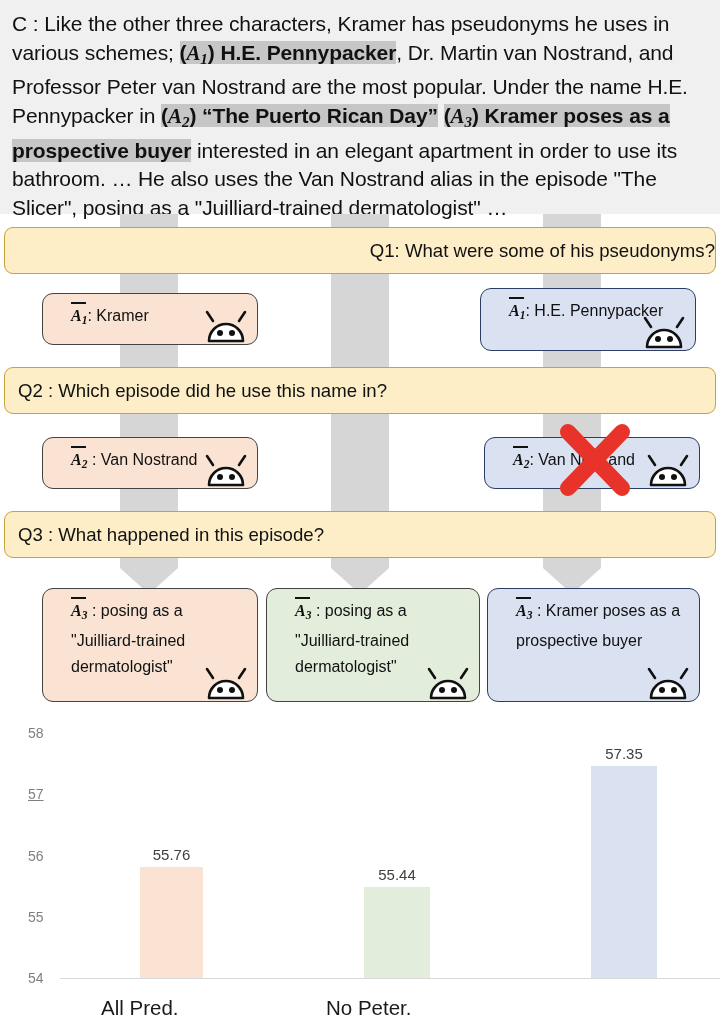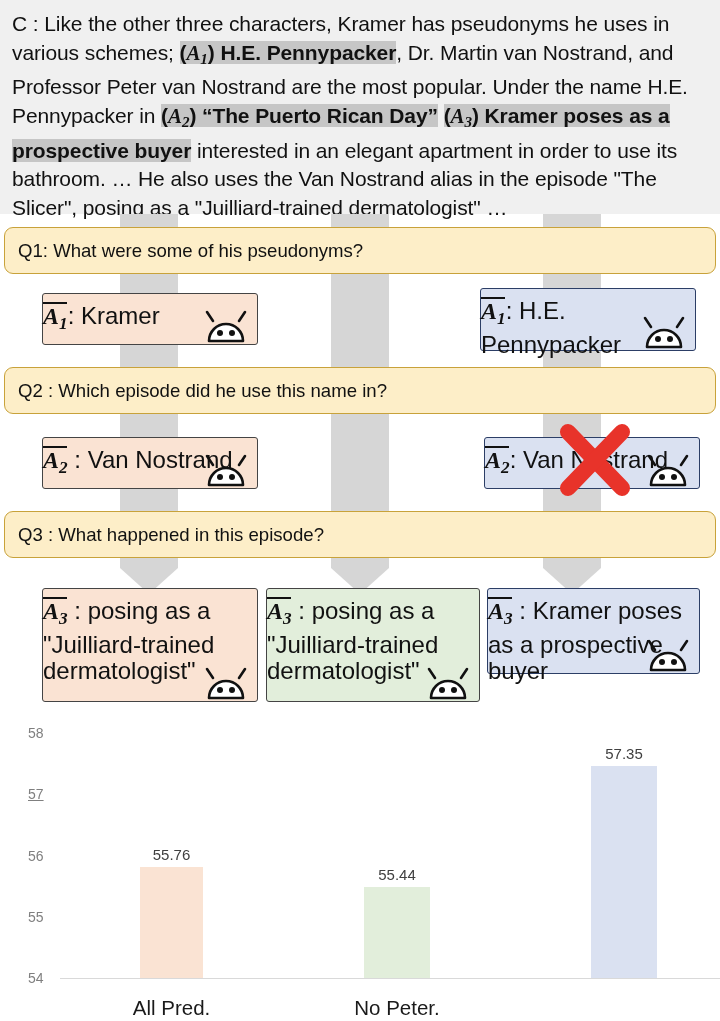--- a/index.html
+++ b/index.html
@@ -38,23 +38,23 @@
   
   .qbar{
     position:absolute; left:4px; width:712px; height:47px;
     background:#fdeec8; border:1px solid #c8a23a; border-radius:9px;
     display:flex; align-items:center; padding-left:13px;
     font-size:18.6px; z-index:3;
   }
 
   
   .abox{
-    position:absolute; border-radius:3px; z-index:3;
-    padding:7px 10px 5px 0;
-    font-size:24px; line-height:26px;
+    position:absolute; border-radius:11px; z-index:3;
+    padding:7px 10px 5px 28px;
+    font-size:16px; line-height:26px;
   }
   .abox.peach { background:#fae3d3; border:1px solid #444; }
   .abox.green { background:#e2eedb; border:1px solid #444; }
   .abox.blue  { background:#dae1f1; border:1px solid #2c3e66; }
 
   .abar{ display:inline-block; position:relative; padding-top:2px; }
   .abar::before{
     content:""; position:absolute; left:0; right:1px; top:1px;
     height:1.6px; background:#111;
   }
@@ -69,37 +69,37 @@
   #chart{ position:absolute; left:0; top:712px; width:617px; height:309px;margin-left:20px; }
   .ytick{ position:absolute; left:8px; width:34px; text-align:left;
           font-size:14px; color:#7f7f7f; }
   .axisline{ position:absolute; left:40px; top:266px; width:672px; height:1px;
              background:#d9d9d9; }
   .bar{ position:absolute; bottom:43px; }
   .bar.b1{ background:#fae3d3; }
   .bar.b2{ background:#e2eedb; }
   .bar.b3{ background:#dae1f1; }
   .barval{ position:absolute; text-align:center; font-size:15px; color:#404040; }
-  .xlabel{ position:absolute; bottom:1px; text-align:center; font-size:20.5px; color:#1a1a1a; }
+  .xlabel{ position:absolute; bottom:1px; font-size:20.5px; color:#1a1a1a; }
 </style>
 </head>
 <body>
 
 <div id="context-box">
   <span><span>C :</span></span><span> Like the other three characters, Kramer has pseudonyms he uses in various schemes; </span><span class="hl b">(<span class="mathvar">A</span><span class="sub">1</span>) H.E. Pennypacker</span><span>, Dr. Martin van Nostrand, and Professor Peter van Nostrand are the most popular. Under the name H.E. Pennypacker in </span><span class="hl b">(<span class="mathvar">A</span><span class="sub">2</span>) “The&nbsp;Puerto&nbsp;Rican&nbsp;Day”</span><span> </span><span class="hl b">(<span class="mathvar">A</span><span class="sub">3</span>) Kramer poses as a prospective buyer</span><span> interested in an elegant apartment in order to use its bathroom. … He also uses the Van Nostrand alias in the episode "The Slicer", posing as a "Juilliard-trained dermatologist" …</span>
 </div>
 
 <div class="band" style="left:120px; top:214px; height:354px;"></div>
 <div class="band" style="left:331px; top:214px; height:354px;"></div>
 <div class="band" style="left:543px; top:214px; height:354px;"></div>
 <div class="arrow" style="left:120px; top:568px;"></div>
 <div class="arrow" style="left:331px; top:568px;"></div>
 <div class="arrow" style="left:543px; top:568px;"></div>
 
-<div class="qbar" style="top:227px;">
+<div class="qbar" style="top:227px;justify-content:flex-end;">
   <span>Q1: What were some of his pseudonyms?</span>
 </div>
 
 <div class="abox peach" style="left:42px; top:293px; width:216px; height:52px;">
   <span class="abar mathvar">A<span class="sub">1</span></span><span>:</span>
   <span>Kramer</span>
   <svg class="android" viewBox="0 0 52 36">
     <path d="M9 32 a17 17 0 0 1 34 0 z" fill="#fff" stroke="#111" stroke-width="2.6" stroke-linejoin="round"></path>
     <line x1="13" y1="12" x2="7" y2="3" stroke="#111" stroke-width="2.6" stroke-linecap="round"></line>
     <line x1="39" y1="12" x2="45" y2="3" stroke="#111" stroke-width="2.6" stroke-linecap="round"></line>
@@ -174,21 +174,21 @@
   <span>posing as a "Juilliard-trained dermatologist"</span>
   <svg class="android" viewBox="0 0 52 36">
     <path d="M9 32 a17 17 0 0 1 34 0 z" fill="#fff" stroke="#111" stroke-width="2.6" stroke-linejoin="round"></path>
     <line x1="13" y1="12" x2="7" y2="3" stroke="#111" stroke-width="2.6" stroke-linecap="round"></line>
     <line x1="39" y1="12" x2="45" y2="3" stroke="#111" stroke-width="2.6" stroke-linecap="round"></line>
     <circle cx="20" cy="24" r="3" fill="#111"></circle>
     <circle cx="32" cy="24" r="3" fill="#111"></circle>
   </svg>
 </div>
 
-<div class="abox blue" style="left:487px; top:588px; width:213px; height:86px;">
+<div class="abox blue" style="left:487px; top:588px; width:213px; height:114px;">
   <span class="abar mathvar">A<span class="sub">3</span></span><span> :</span>
   <span>Kramer poses as a prospective buyer</span>
   <svg class="android" viewBox="0 0 52 36">
     <path d="M9 32 a17 17 0 0 1 34 0 z" fill="#fff" stroke="#111" stroke-width="2.6" stroke-linejoin="round"></path>
     <line x1="13" y1="12" x2="7" y2="3" stroke="#111" stroke-width="2.6" stroke-linecap="round"></line>
     <line x1="39" y1="12" x2="45" y2="3" stroke="#111" stroke-width="2.6" stroke-linecap="round"></line>
     <circle cx="20" cy="24" r="3" fill="#111"></circle>
     <circle cx="32" cy="24" r="3" fill="#111"></circle>
   </svg>
 </div>

